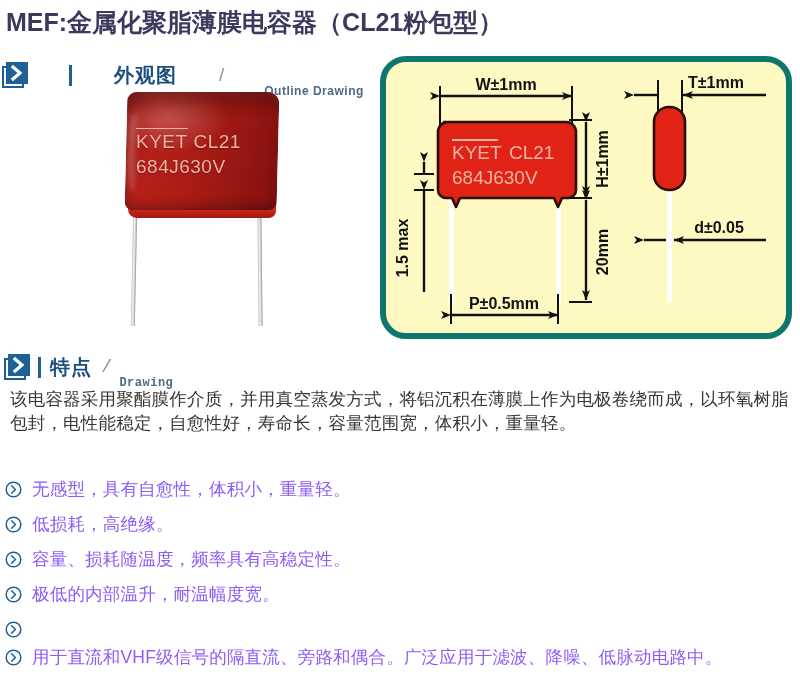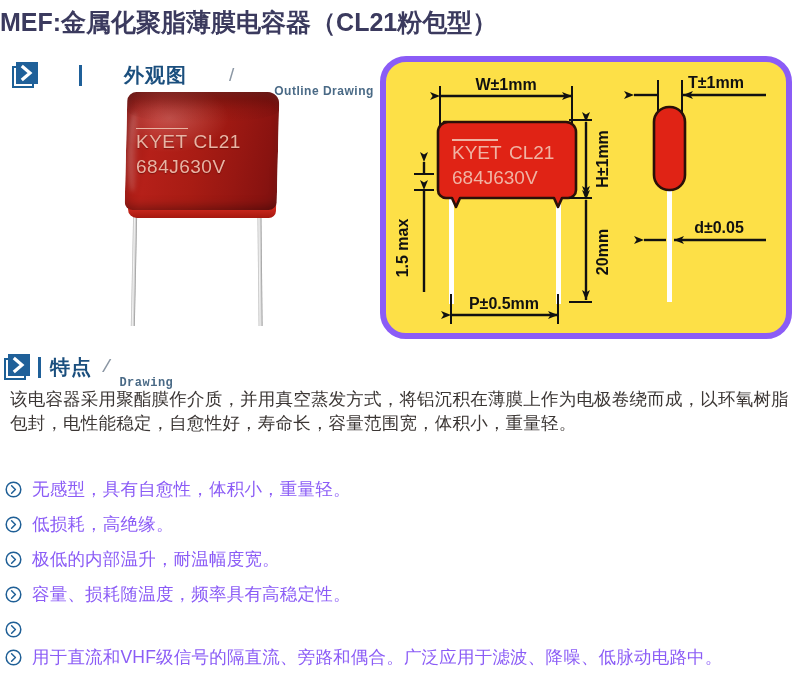--- a/index.html
+++ b/index.html
@@ -12,21 +12,21 @@
     height: 696px;
     position: relative;
     font-family: "Liberation Sans", "DejaVu Sans", sans-serif;
     color: #3a3a3a;
     overflow: hidden;
   }
 
   
   .page-title {
     position: absolute;
-    left: 0;
+    left: 6px;
     top: 6px;
     font-size: 25px;
     font-weight: bold;
     color: #3b3a5e;
     letter-spacing: 0px;
     white-space: nowrap;
   }
 
   
   .sec-header {
@@ -169,22 +169,22 @@
   .photo-lead.l { left: 20px; transform: rotate(1.2deg); }
   .photo-lead.r { left: 146px; transform: rotate(-0.6deg); }
 
   
   .drawing {
     position: absolute;
     left: 380px;
     top: 56px;
     width: 412px;
     height: 283px;
-    background: #fde047;
-    border: 6px solid #8b5cf6;
+    background: #fef9c3;
+    border: 6px solid #0f766e;
     border-radius: 26px;
     box-sizing: border-box;
   }
   .drawing .inner {
     position: absolute;
     left: 0; top: 0; right: 0; bottom: 0;
   }
   .dwg-svg {
     position: absolute;
     left: 0;
@@ -225,21 +225,21 @@
     line-height: 31px;
     color: #8b5cf6;
     letter-spacing: 0.2px;
   }
 </style>
 </head>
 <body>
 
 <div class="page-title">MEF:金属化聚脂薄膜电容器（CL21粉包型）</div>
 
-<div class="sec-header" style="left:12px; top:60px;gap:33px;">
+<div class="sec-header" style="left:2px; top:60px;gap:33px;">
   <span class="sec-icon">
     <span class="outline"></span>
     <span class="solid"></span>
     <svg class="chev" viewBox="0 0 22 22" xmlns="http://www.w3.org/2000/svg">
       <polyline points="7,5 14,11 7,17" fill="none" stroke="#ffffff" stroke-width="3.2" stroke-linecap="square" stroke-linejoin="miter"></polyline>
     </svg>
   </span>
   <span class="sec-bar"></span>
   <span class="sec-cn">外观图</span>
   <span class="sec-slash">/</span>
@@ -360,40 +360,40 @@
     <span class="bullet-tx">低损耗，高绝缘。</span>
   </div>
 
   <div class="bullet-row">
     <span class="bullet-ic">
       <svg viewBox="0 0 17 17" width="17" height="17" xmlns="http://www.w3.org/2000/svg">
         <circle cx="8.5" cy="8.5" r="7.3" fill="none" stroke="#1f5f96" stroke-width="1.5"></circle>
         <polyline points="6.6,4.8 10.4,8.5 6.6,12.2" fill="none" stroke="#1f5f96" stroke-width="1.5" stroke-linecap="round" stroke-linejoin="round"></polyline>
       </svg>
     </span>
+    <span class="bullet-tx">容量、损耗随温度，频率具有高稳定性。</span>
+  </div>
+
+  <div class="bullet-row">
+    <span class="bullet-ic">
+      <svg viewBox="0 0 17 17" width="17" height="17" xmlns="http://www.w3.org/2000/svg">
+        <circle cx="8.5" cy="8.5" r="7.3" fill="none" stroke="#1f5f96" stroke-width="1.5"></circle>
+        <polyline points="6.6,4.8 10.4,8.5 6.6,12.2" fill="none" stroke="#1f5f96" stroke-width="1.5" stroke-linecap="round" stroke-linejoin="round"></polyline>
+      </svg>
+    </span>
     <span class="bullet-tx">极低的内部温升，耐温幅度宽。</span>
   </div>
 
   <div class="bullet-row">
     <span class="bullet-ic">
       <svg viewBox="0 0 17 17" width="17" height="17" xmlns="http://www.w3.org/2000/svg">
         <circle cx="8.5" cy="8.5" r="7.3" fill="none" stroke="#1f5f96" stroke-width="1.5"></circle>
         <polyline points="6.6,4.8 10.4,8.5 6.6,12.2" fill="none" stroke="#1f5f96" stroke-width="1.5" stroke-linecap="round" stroke-linejoin="round"></polyline>
       </svg>
     </span>
-    <span class="bullet-tx">容量、损耗随温度，频率具有高稳定性。</span>
-  </div>
-
-  <div class="bullet-row">
-    <span class="bullet-ic">
-      <svg viewBox="0 0 17 17" width="17" height="17" xmlns="http://www.w3.org/2000/svg">
-        <circle cx="8.5" cy="8.5" r="7.3" fill="none" stroke="#1f5f96" stroke-width="1.5"></circle>
-        <polyline points="6.6,4.8 10.4,8.5 6.6,12.2" fill="none" stroke="#1f5f96" stroke-width="1.5" stroke-linecap="round" stroke-linejoin="round"></polyline>
-      </svg>
-    </span>
   </div>
 
   <div class="bullet-row">
     <span class="bullet-ic">
       <svg viewBox="0 0 17 17" width="17" height="17" xmlns="http://www.w3.org/2000/svg">
         <circle cx="8.5" cy="8.5" r="7.3" fill="none" stroke="#1f5f96" stroke-width="1.5"></circle>
         <polyline points="6.6,4.8 10.4,8.5 6.6,12.2" fill="none" stroke="#1f5f96" stroke-width="1.5" stroke-linecap="round" stroke-linejoin="round"></polyline>
       </svg>
     </span>
     <span class="bullet-tx" style="display:block; width:740px;">用于直流和VHF级信号的隔直流、旁路和偶合。广泛应用于滤波、降噪、低脉动电路中。</span>

